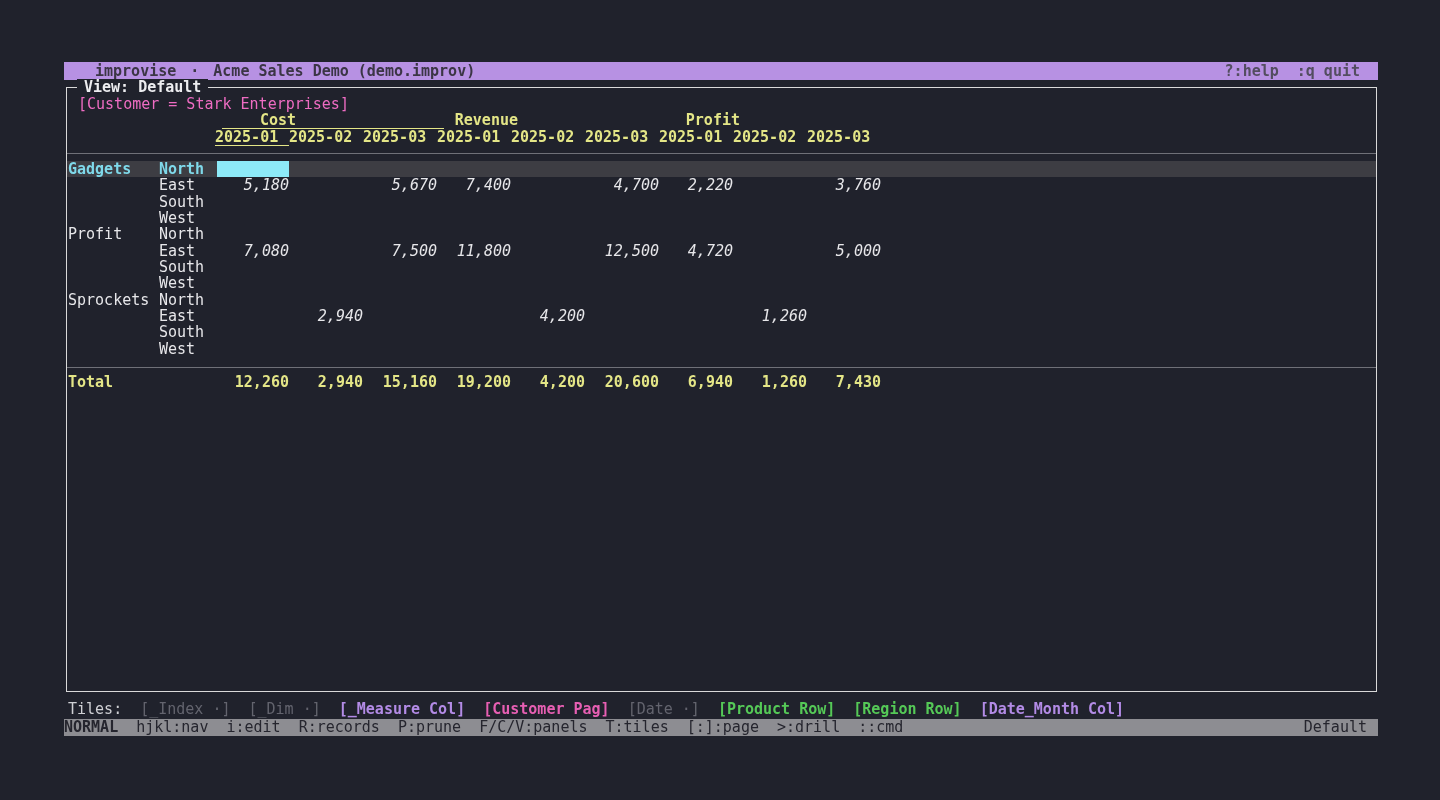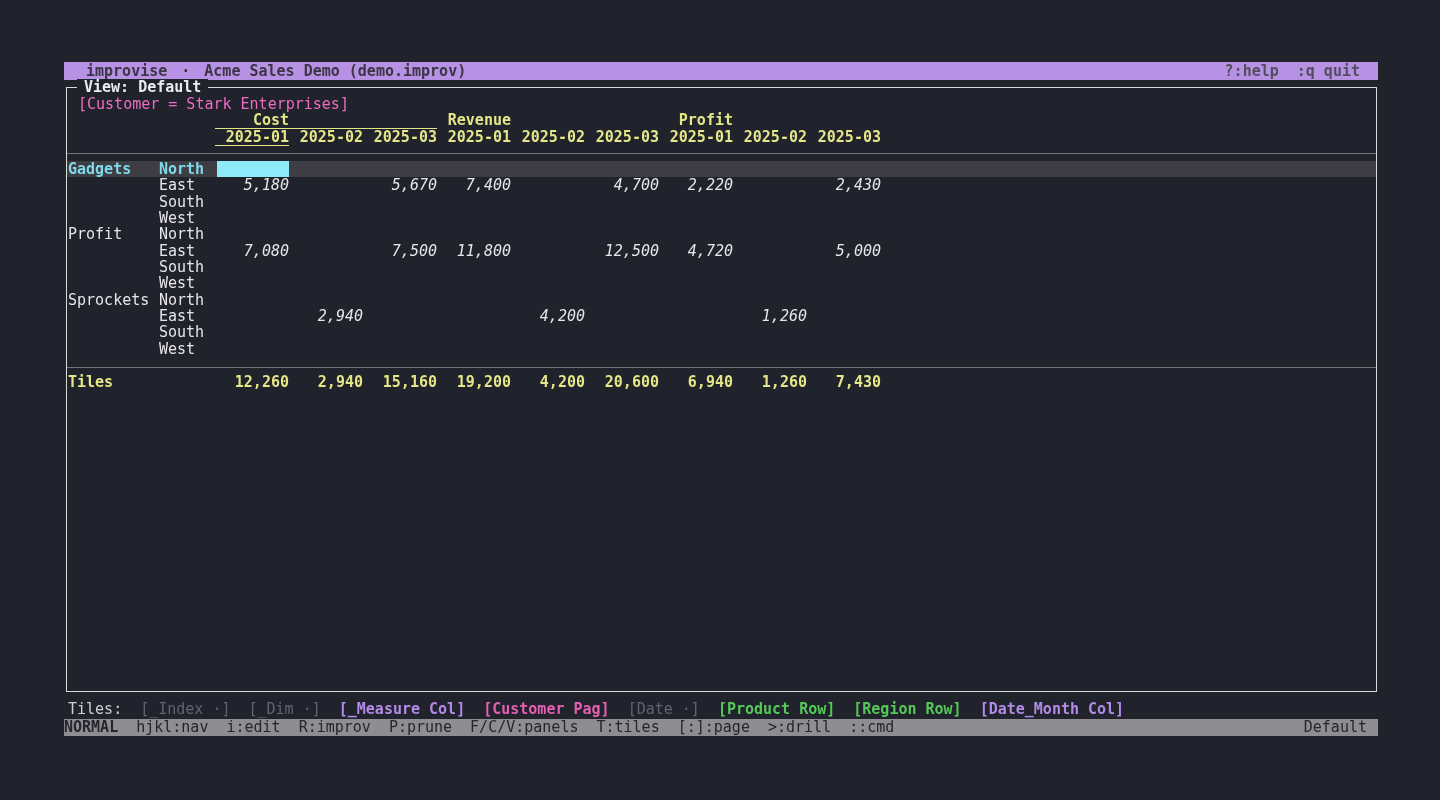--- a/index.html
+++ b/index.html
@@ -13,63 +13,63 @@
     position: relative;
   }
 
   
   .titlebar {
     position: absolute; left: 64px; top: 62px; width: 1314px; height: 18px;
     background: #b791e3; color: #3b3545;
     display: flex; justify-content: space-between; align-items: center;
     font-weight: bold; line-height: 18px;
   }
-  .titlebar .tleft { padding-left: 22px; white-space: pre; }
+  .titlebar .tleft { padding-left: 31px; white-space: pre; }
   .titlebar .tright { padding-right: 18px; color: #534d60; white-space: pre; }
   .titlebar .tsep { margin: 0 14px; }
   .titlebar .thint { margin-left: 18px; }
 
   
   .viewbox {
     position: absolute; left: 66px; top: 87px; width: 1311px; height: 605px;
     border: 1px solid #d9d9d9;
     background: #20222c;
   }
   .view-label {
     position: absolute; left: 10px; top: -9px;
     background: #20222c; color: #ededf0; font-weight: bold;
     padding: 0 7px; line-height: 16px; white-space: pre;
   }
   .filter-line {
     position: absolute; left: 11px; top: 7px;
     color: #ef6cc3; white-space: pre;
   }
   .hrow, .trow { position: relative; width: 100%; height: 16.33px; line-height: 16.4px; }
-  #group-row   { position: absolute; top: 24px; left: 0; right: 0; height: 17px; }
+  #group-row   { position: absolute; top: 24px; left: 7px; right: 0; height: 17px; }
   #month-row   { position: absolute; top: 40.5px; left: 0; right: 0; height: 17px; }
   #rows-container { position: absolute; top: 73px; left: 0; right: 0; }
   #total-row   { position: absolute; top: 286px; left: 0; right: 0; height: 17px; }
   .separator {
     position: absolute; left: 0; right: 0; height: 1px; background: #6f7078;
   }
   #sep-header { top: 65px; }
   #sep-total  { top: 278.5px; }
 
   .cell { position: absolute; top: 0; height: 100%; white-space: pre; overflow: hidden; }
   .c-product { left: 1px; width: 103px; color: #e7e7ea; }
   .c-region  { left: 92px; width: 56px; color: #e7e7ea; }
   .c-val     { width: 74px; text-align: right; color: #e7e7ea; font-style: italic; }
 
   .group-cell {
     width: 222px; text-align: right; padding-right: 148px;
     color: #e4e687; font-weight: bold;
   }
   .group-cell.active { border-bottom: 1px solid #e4e687; }
   .month-cell {
-    width: 74px; text-align: right; color: #e4e687; font-weight: bold;
+    width: 74px; color: #e4e687; font-weight: bold;
   }
   .month-cell.cursor-col { border-bottom: 1px solid #e4e687; }
 
   .trow.hl { background: #3d3d43; }
   .trow.hl .c-product, .trow.hl .c-region { color: #7fd9ea; font-weight: bold; }
   .sel-cell {
     position: absolute; left: 150px; top: 0; width: 72px; height: 100%;
     background: #8deaf8;
   }
 
@@ -151,21 +151,21 @@
         <div class="cell c-product"></div>
         <div class="cell c-region">East</div>
         <div class="cell c-val" style="left: 148px;">5,180</div>
         <div class="cell c-val" style="left: 222px;"></div>
         <div class="cell c-val" style="left: 296px;">5,670</div>
         <div class="cell c-val" style="left: 370px;">7,400</div>
         <div class="cell c-val" style="left: 444px;"></div>
         <div class="cell c-val" style="left: 518px;">4,700</div>
         <div class="cell c-val" style="left: 592px;">2,220</div>
         <div class="cell c-val" style="left: 666px;"></div>
-        <div class="cell c-val" style="left: 740px;">2,430</div>
+        <div class="cell c-val" style="left: 740px;">3,760</div>
       </div>
       <div class="trow">
         <div class="cell c-product"></div>
         <div class="cell c-region">South</div>
         <div class="cell c-val" style="left: 148px;"></div>
         <div class="cell c-val" style="left: 222px;"></div>
         <div class="cell c-val" style="left: 296px;"></div>
         <div class="cell c-val" style="left: 370px;"></div>
         <div class="cell c-val" style="left: 444px;"></div>
         <div class="cell c-val" style="left: 518px;"></div>
@@ -287,35 +287,35 @@
         <div class="cell c-val" style="left: 444px;"></div>
         <div class="cell c-val" style="left: 518px;"></div>
         <div class="cell c-val" style="left: 592px;"></div>
         <div class="cell c-val" style="left: 666px;"></div>
         <div class="cell c-val" style="left: 740px;"></div>
       </div>
     </div>
 
   <div class="separator" id="sep-total"></div>
   <div class="trow" id="total-row">
-    <div class="cell c-product">Tiles</div>
+    <div class="cell c-product">Total</div>
   <div class="cell c-val" style="left: 148px;">12,260</div>
       <div class="cell c-val" style="left: 222px;">2,940</div>
       <div class="cell c-val" style="left: 296px;">15,160</div>
       <div class="cell c-val" style="left: 370px;">19,200</div>
       <div class="cell c-val" style="left: 444px;">4,200</div>
       <div class="cell c-val" style="left: 518px;">20,600</div>
       <div class="cell c-val" style="left: 592px;">6,940</div>
       <div class="cell c-val" style="left: 666px;">1,260</div>
       <div class="cell c-val" style="left: 740px;">7,430</div>
     </div>
 </div>
 
 <div class="tiles-row">
   <span class="tiles-label">Tiles:</span>
 <span class="tile tile-dim">[_Index ·]</span><span class="tile tile-dim">[_Dim ·]</span><span class="tile tile-purple">[_Measure Col]</span><span class="tile tile-pink">[Customer Pag]</span><span class="tile tile-dim">[Date ·]</span><span class="tile tile-green">[Product Row]</span><span class="tile tile-green">[Region Row]</span><span class="tile tile-purple">[Date_Month Col]</span></div>
 
 <div class="statusbar">
   <div class="status-left">
     <span class="status-item status-mode">NORMAL</span>
-  <span class="status-item">hjkl:nav</span><span class="status-item">i:edit</span><span class="status-item">R:improv</span><span class="status-item">P:prune</span><span class="status-item">F/C/V:panels</span><span class="status-item">T:tiles</span><span class="status-item">[:]:page</span><span class="status-item">&gt;:drill</span><span class="status-item">::cmd</span></div>
+  <span class="status-item">hjkl:nav</span><span class="status-item">i:edit</span><span class="status-item">R:records</span><span class="status-item">P:prune</span><span class="status-item">F/C/V:panels</span><span class="status-item">T:tiles</span><span class="status-item">[:]:page</span><span class="status-item">&gt;:drill</span><span class="status-item">::cmd</span></div>
   <div class="status-right">Default</div>
 </div>
 
 </body></html>

